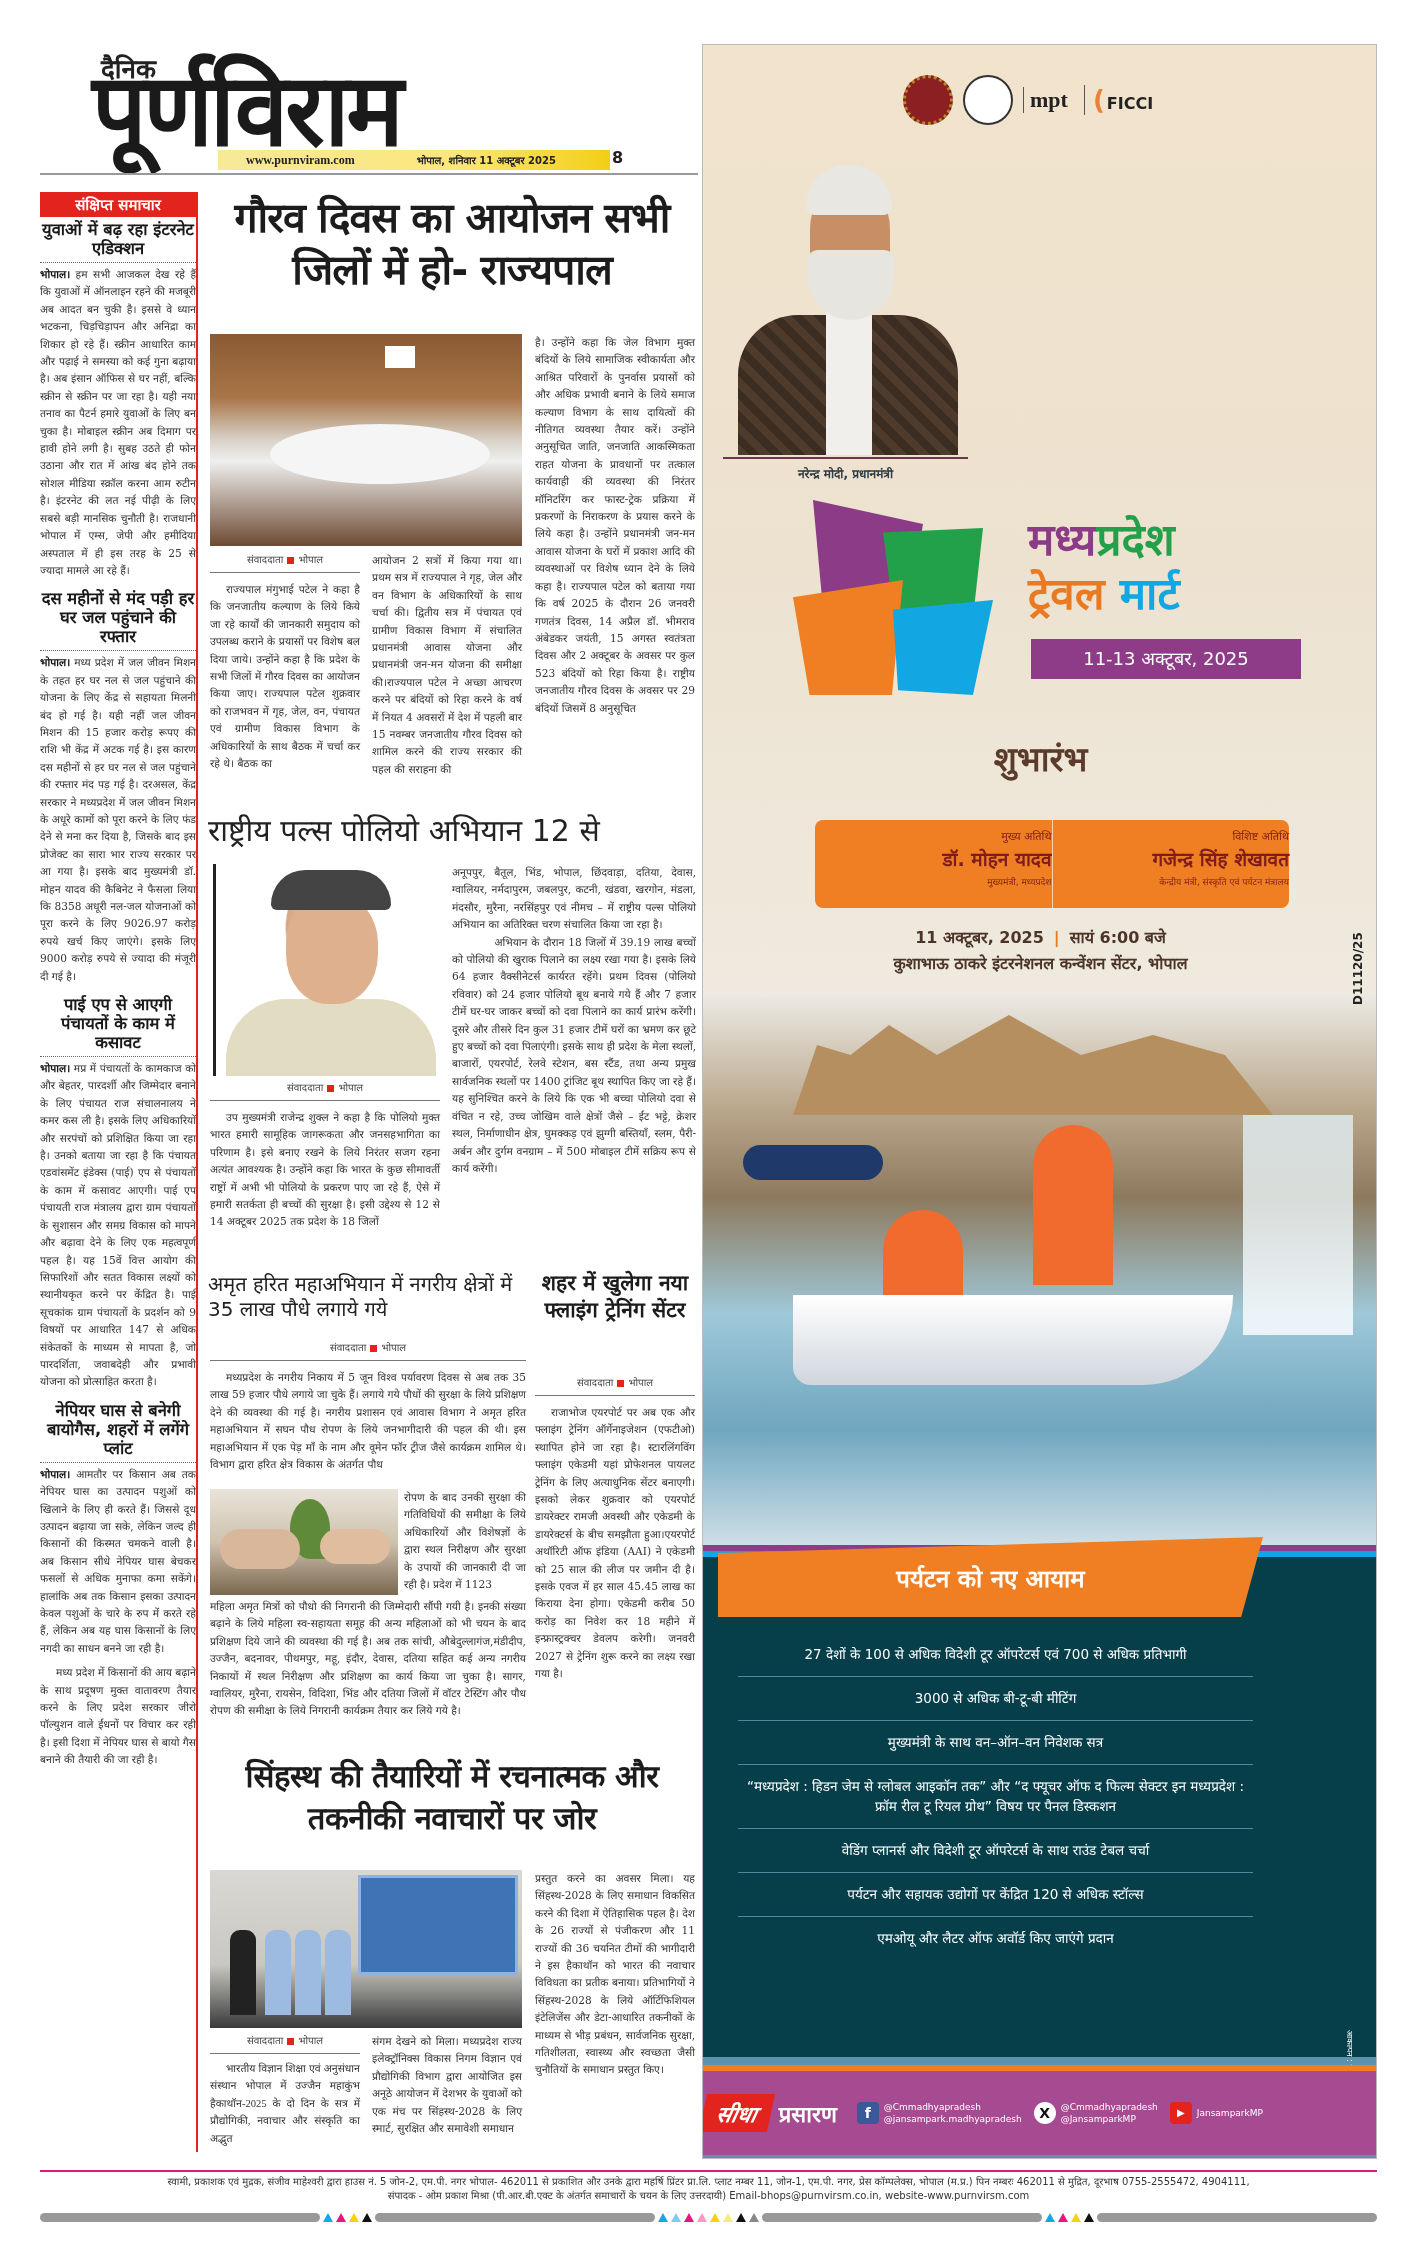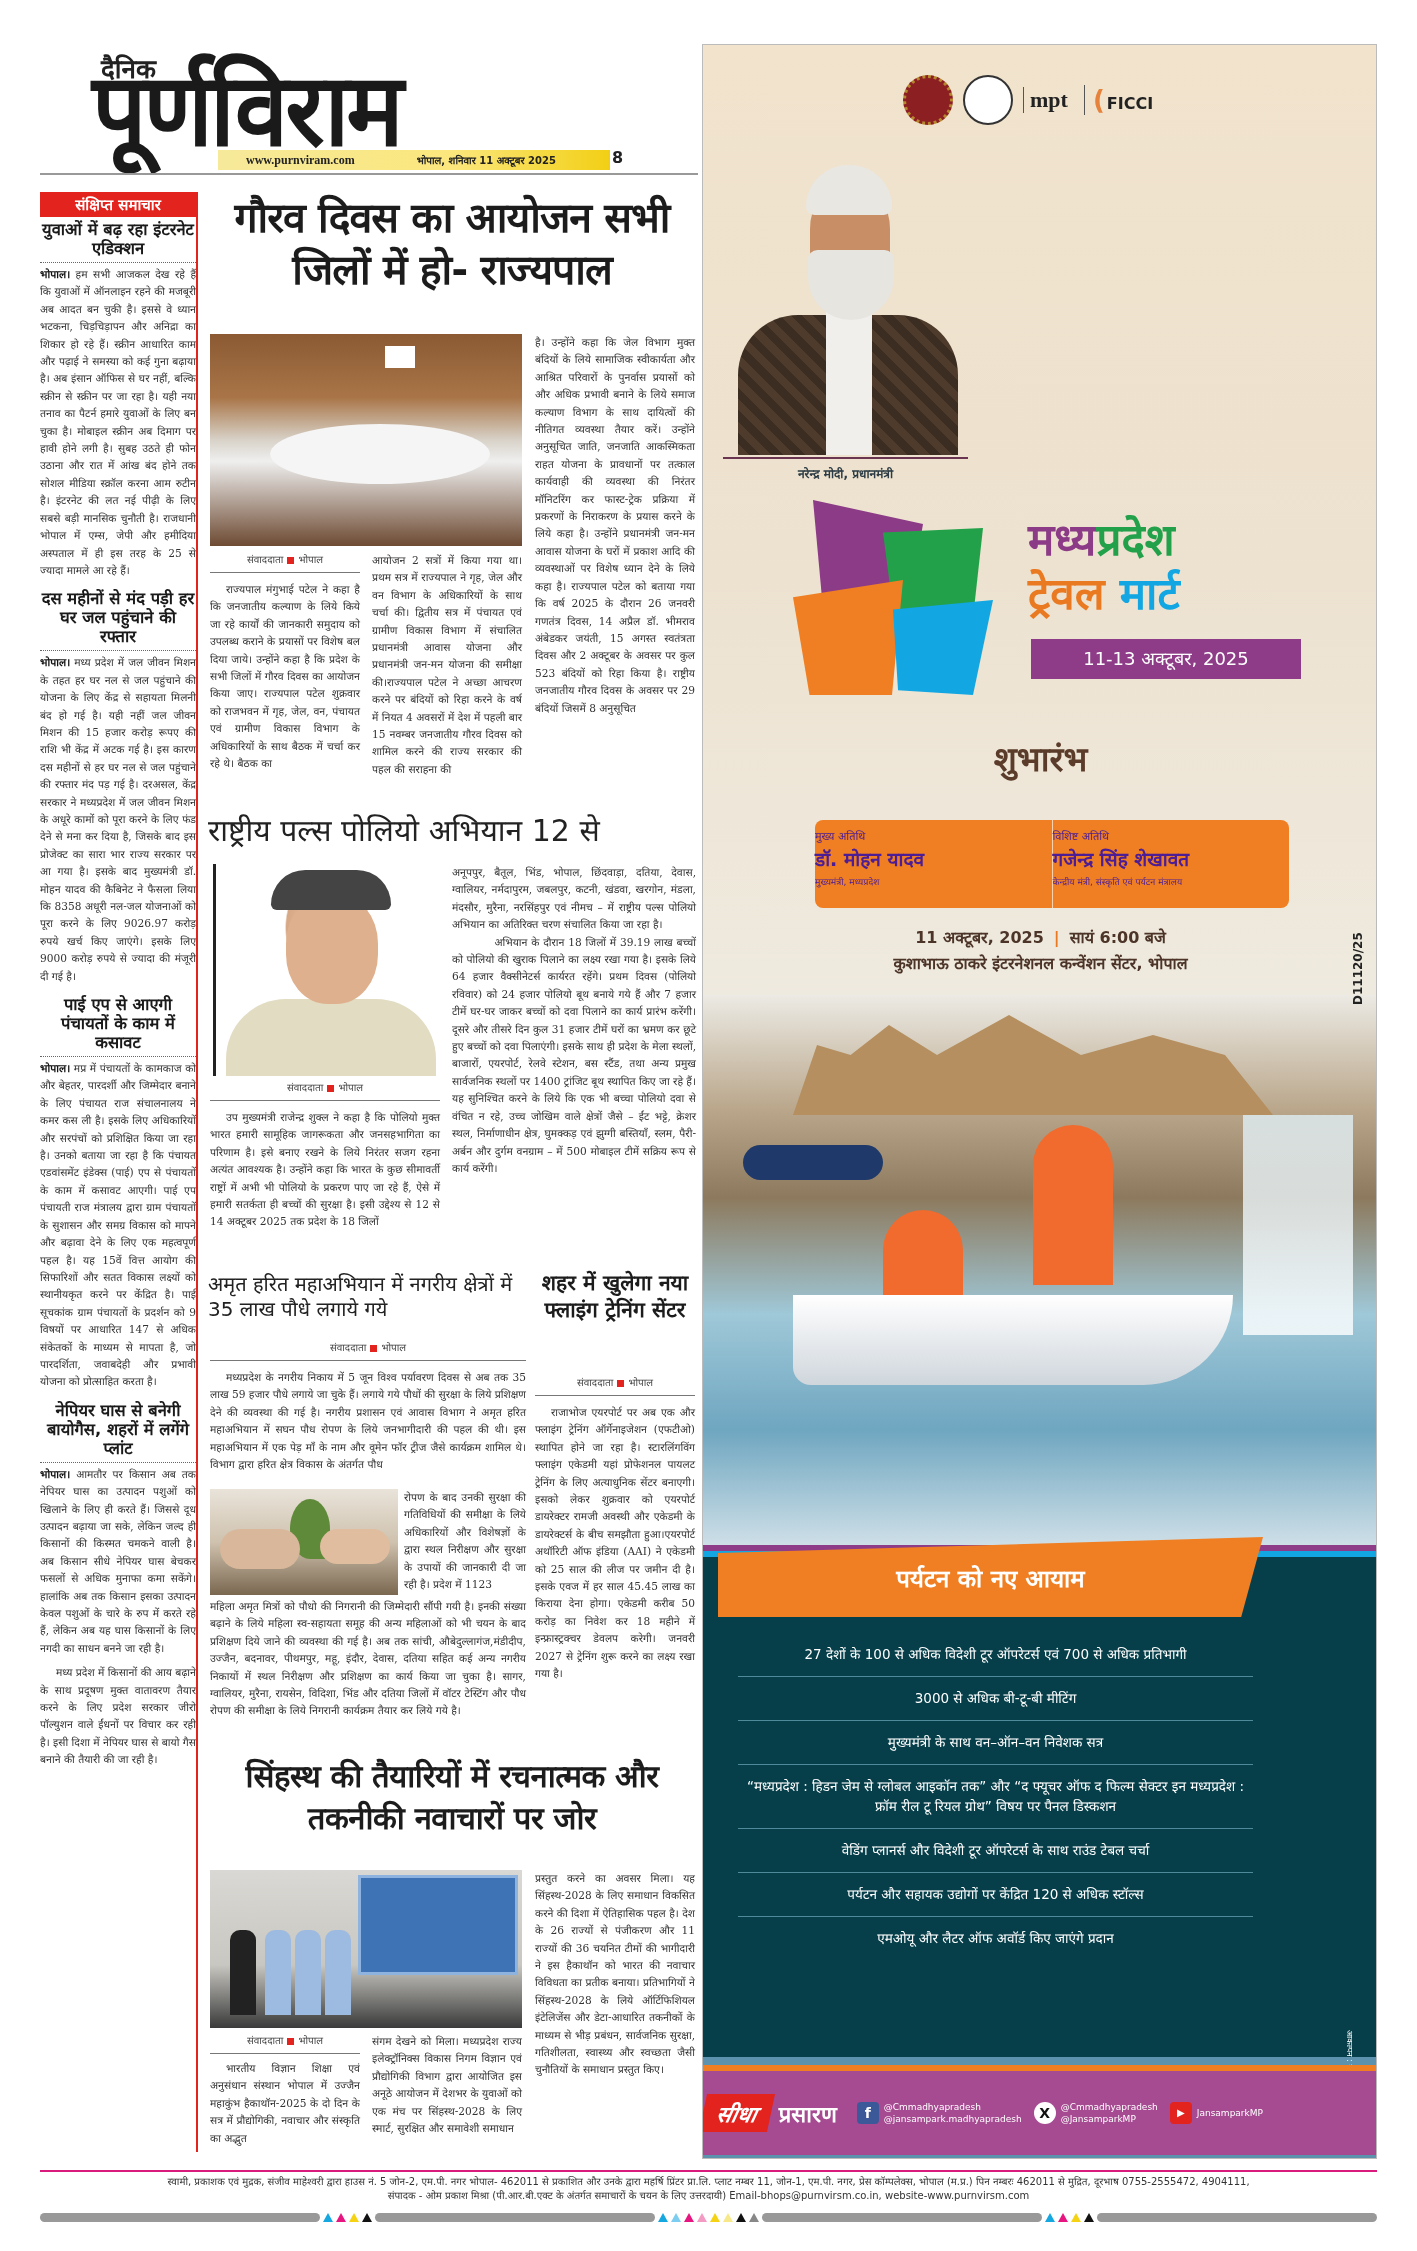--- a/index.html
+++ b/index.html
@@ -82,21 +82,21 @@
   .pin-text { position: absolute; left: 0; top: 30px; width: 220px; font-family: "DejaVu Sans", sans-serif; font-weight: bold; color: #fff; text-align: center; }
   .pin-t1 { font-size: 34px; line-height: 38px; }
   .pin-t2 { font-size: 18px; line-height: 20px; color: #cfe0f5; }
   .pin-t3 { font-size: 38px; line-height: 44px; }
   .mp-shapes { position: absolute; left: 90px; top: 455px; width: 210px; height: 190px; }
   .shp { position: absolute; }
   .mp-title { position: absolute; left: 325px; top: 468px; font-family: "DejaVu Sans", sans-serif; font-weight: bold; font-size: 44px; line-height: 54px; }
   .mp-title .c1 { color: #8c3b86; } .mp-title .c2 { color: #23a14a; } .mp-title .c3 { color: #e97a22; } .mp-title .c4 { color: #12a6e2; }
   .mp-dates { position: absolute; left: 328px; top: 594px; width: 270px; height: 40px; background: #8e3c87; color: #fff; font-family: "DejaVu Sans", sans-serif; font-size: 18px; text-align: center; line-height: 40px; }
   .shubh { position: absolute; left: 0; top: 690px; width: 675px; text-align: center; font-family: "DejaVu Sans", sans-serif; font-weight: bold; font-size: 34px; color: #5b3c2a; }
-  .guests { position: absolute; left: 112px; top: 775px; width: 474px; height: 88px; background: #ef7f22; border-radius: 8px; display: flex; color: #4c1d95; font-family: "DejaVu Sans", sans-serif; text-align: left; }
+  .guests { position: absolute; left: 112px; top: 775px; width: 474px; height: 88px; background: #ef7f22; border-radius: 8px; display: flex; color: #7f1d1d; font-family: "DejaVu Sans", sans-serif; text-align: right; }
   .guest { flex: 1; padding-top: 8px; }
   .guest + .guest { border-left: 1px solid #fbd3ae; }
   .g-role { font-size: 11px; } .g-name { font-size: 19px; font-weight: bold; margin: 3px 0; } .g-desc { font-size: 9px; }
   .event-dt { position: absolute; left: 0; top: 880px; width: 675px; text-align: center; font-family: "DejaVu Sans", sans-serif; font-weight: bold; color: #4c3428; font-size: 16px; line-height: 26px; }
   .event-dt .sep { color: #e97a22; margin: 0 10px; }
   .code { position: absolute; left: 648px; top: 960px; transform: rotate(-90deg); transform-origin: left top; font-family: "DejaVu Sans", sans-serif; font-weight: bold; font-size: 12px; color: #222; }
   .scene { position: absolute; left: 0; top: 950px; width: 675px; height: 580px; background: linear-gradient(180deg, #eceae4 0%, #b9a68a 20%, #8d7a5e 35%, #9fc8d8 55%, #6fa6c0 75%, #e7eef2 100%); }
   .scene .fort { position: absolute; left: 90px; top: 20px; width: 480px; height: 100px; background: #b58f5f; clip-path: polygon(0 100%, 5% 30%, 12% 40%, 20% 10%, 30% 40%, 45% 0, 60% 40%, 75% 20%, 90% 40%, 100% 100%); }
   .scene .man { position: absolute; left: 330px; top: 130px; width: 80px; height: 160px; background: #f06b2d; border-radius: 40px 40px 0 0; }
   .scene .man2 { position: absolute; left: 180px; top: 215px; width: 80px; height: 120px; background: #f06b2d; border-radius: 40px 40px 0 0; }
@@ -196,21 +196,21 @@
 <h2 class="abs h-main h5">सिंहस्थ की तैयारियों में रचनात्मक और तकनीकी नवाचारों पर जोर</h2>
 <div class="abs photo photo-hack">
   <div class="board"></div>
   <div class="p" style="left:20px;background:#222;"></div>
     <div class="p" style="left:55px;"></div>
     <div class="p" style="left:85px;"></div>
     <div class="p" style="left:115px;"></div>
 </div>
 <div class="abs" style="left:210px;top:2033px;width:150px;">
   <div class="byline"><span>संवाददाता</span><span class="sq"></span><span>भोपाल</span></div>
-  <p class="col-text indent" style="margin-top:6px;">भारतीय विज्ञान शिक्षा एवं अनुसंधान संस्थान भोपाल में उज्जैन महाकुंभ हैकाथॉन-2025 के दो दिन के सत्र में प्रौद्योगिकी, नवाचार और संस्कृति का अद्भुत</p>
+  <p class="col-text indent" style="margin-top:6px;font-family:Liberation Serif, serif;">भारतीय विज्ञान शिक्षा एवं अनुसंधान संस्थान भोपाल में उज्जैन महाकुंभ हैकाथॉन-2025 के दो दिन के सत्र में प्रौद्योगिकी, नवाचार और संस्कृति का अद्भुत</p>
 </div>
 <p class="abs col-text" style="left:372px;top:2033px;width:150px;">संगम देखने को मिला। मध्यप्रदेश राज्य इलेक्ट्रॉनिक्स विकास निगम विज्ञान एवं प्रौद्योगिकी विभाग द्वारा आयोजित इस अनूठे आयोजन में देशभर के युवाओं को एक मंच पर सिंहस्थ-2028 के लिए स्मार्ट, सुरक्षित और समावेशी समाधान</p>
 <p class="abs col-text" style="left:535px;top:1870px;width:160px;">प्रस्तुत करने का अवसर मिला। यह सिंहस्थ-2028 के लिए समाधान विकसित करने की दिशा में ऐतिहासिक पहल है। देश के 26 राज्यों से पंजीकरण और 11 राज्यों की 36 चयनित टीमों की भागीदारी ने इस हैकाथॉन को भारत की नवाचार विविधता का प्रतीक बनाया। प्रतिभागियों ने सिंहस्थ-2028 के लिये ऑर्टिफिशियल इंटेलिजेंस और डेटा-आधारित तकनीकों के माध्यम से भीड़ प्रबंधन, सार्वजनिक सुरक्षा, गतिशीलता, स्वास्थ्य और स्वच्छता जैसी चुनौतियों के समाधान प्रस्तुत किए।</p>
 
 <div class="abs ad">
   <div class="ad-logos">
     <div class="logo"></div>
     <div class="logo logo2"></div>
     <div class="logo-mpt">mpt</div>
     <div class="logo-ficci">FICCI</div>

